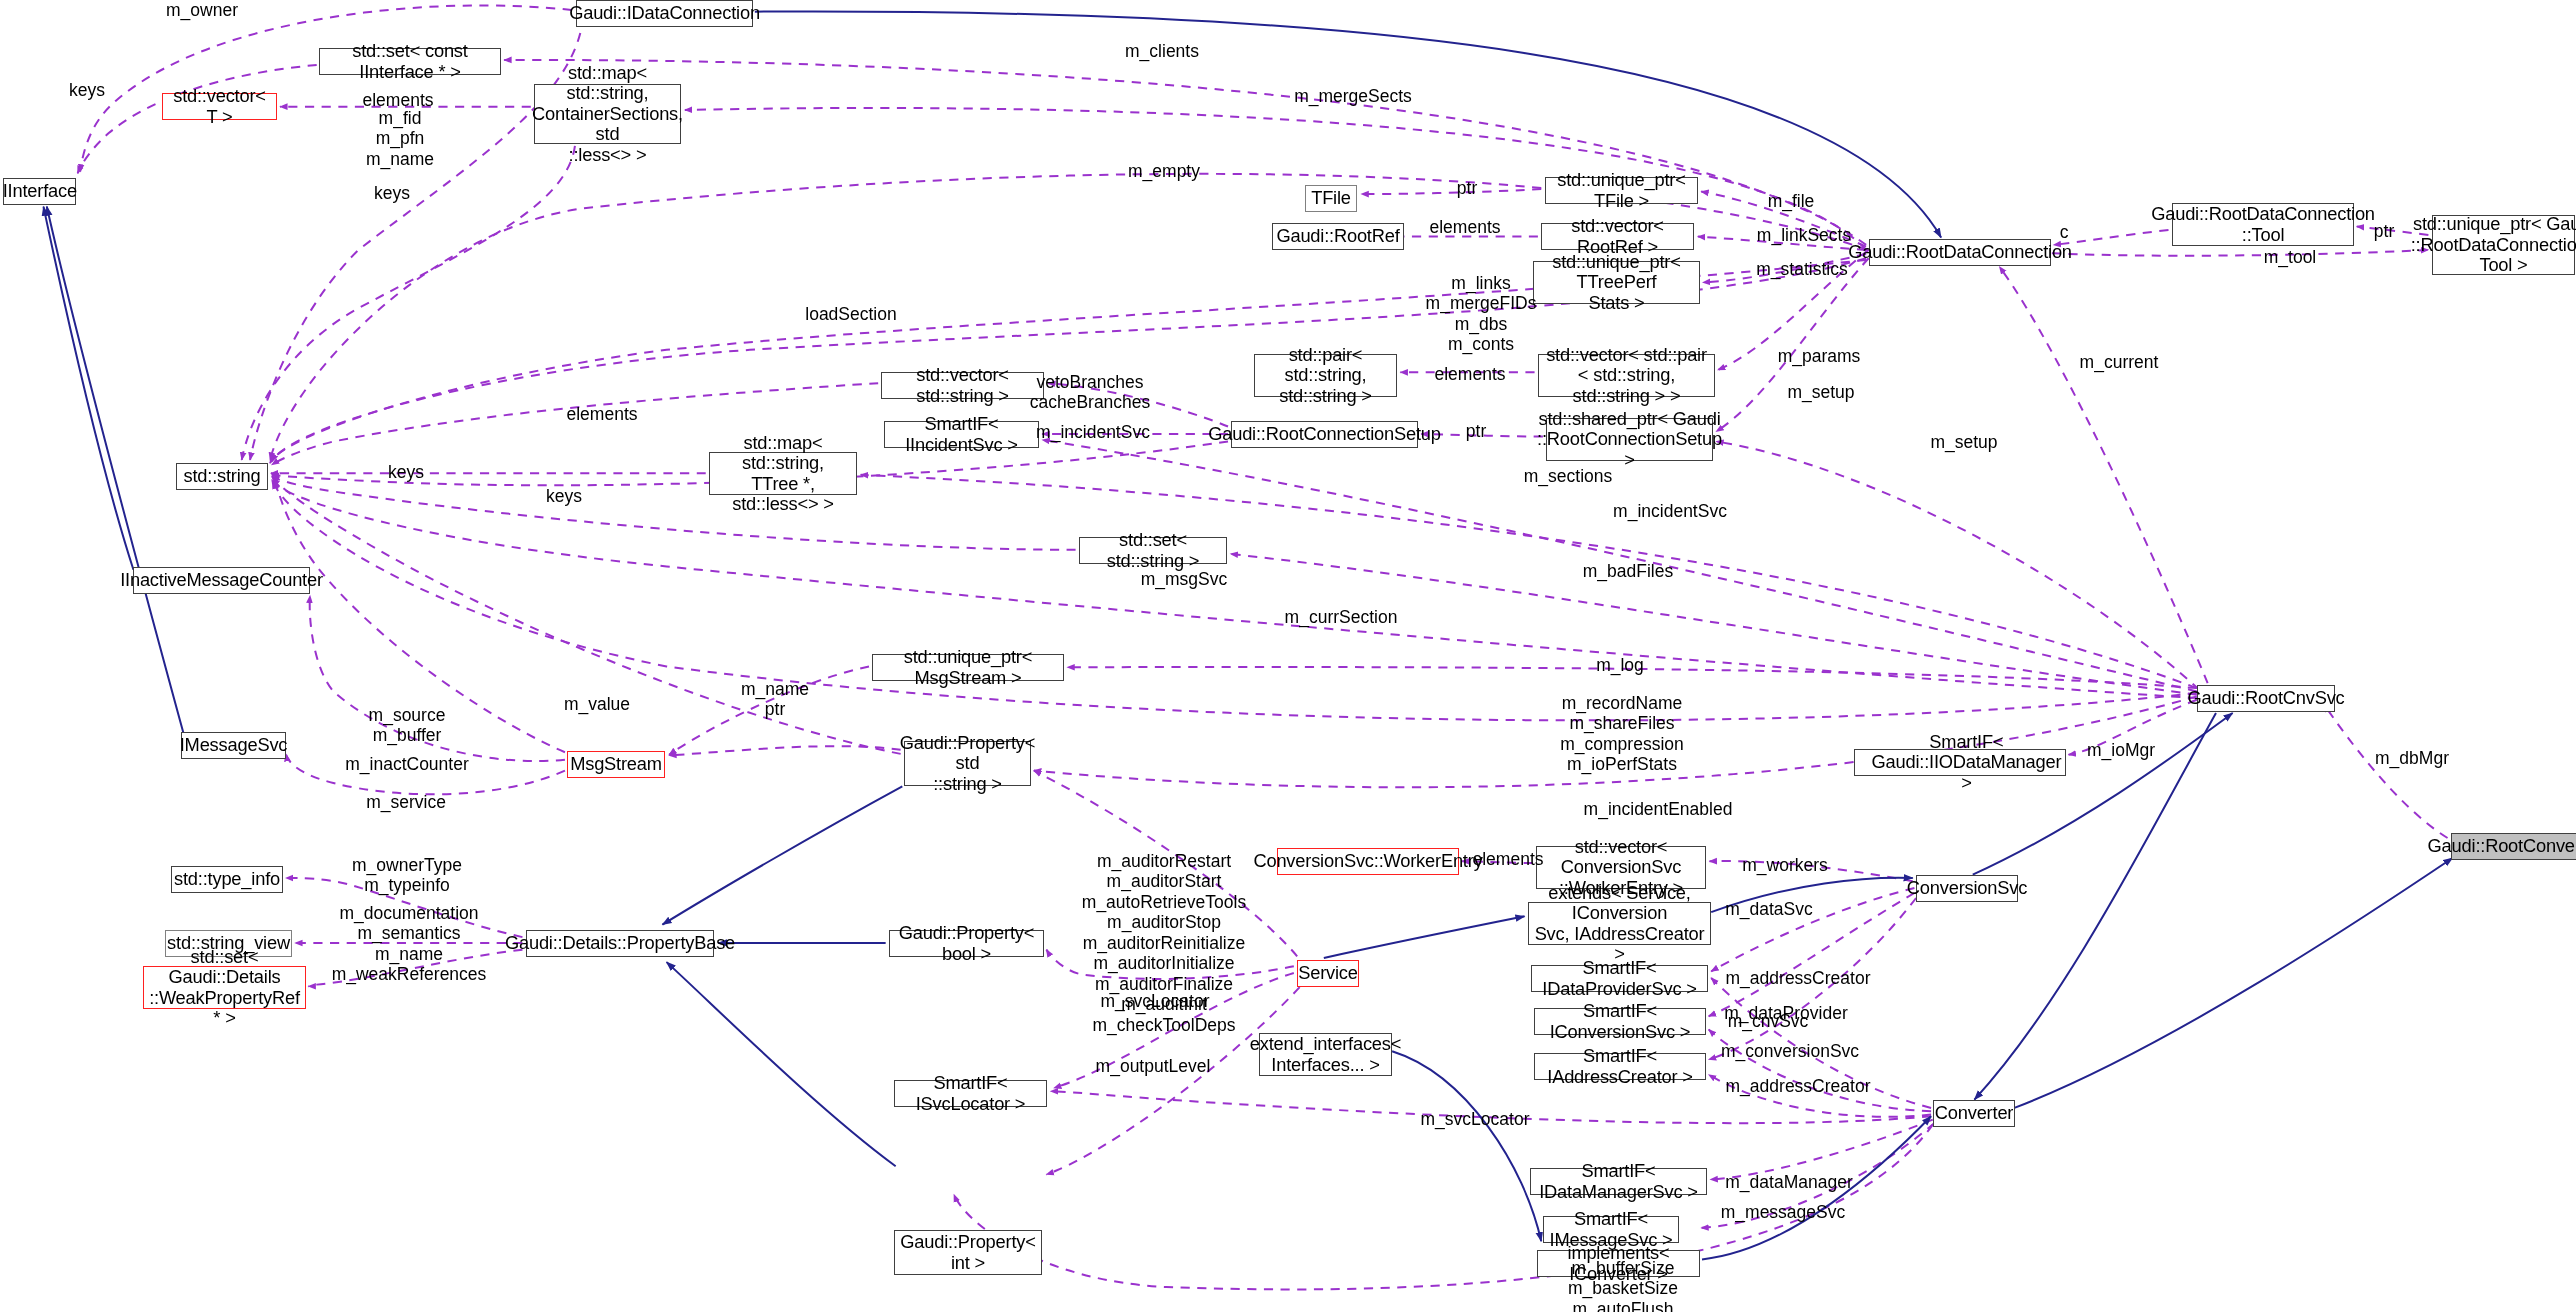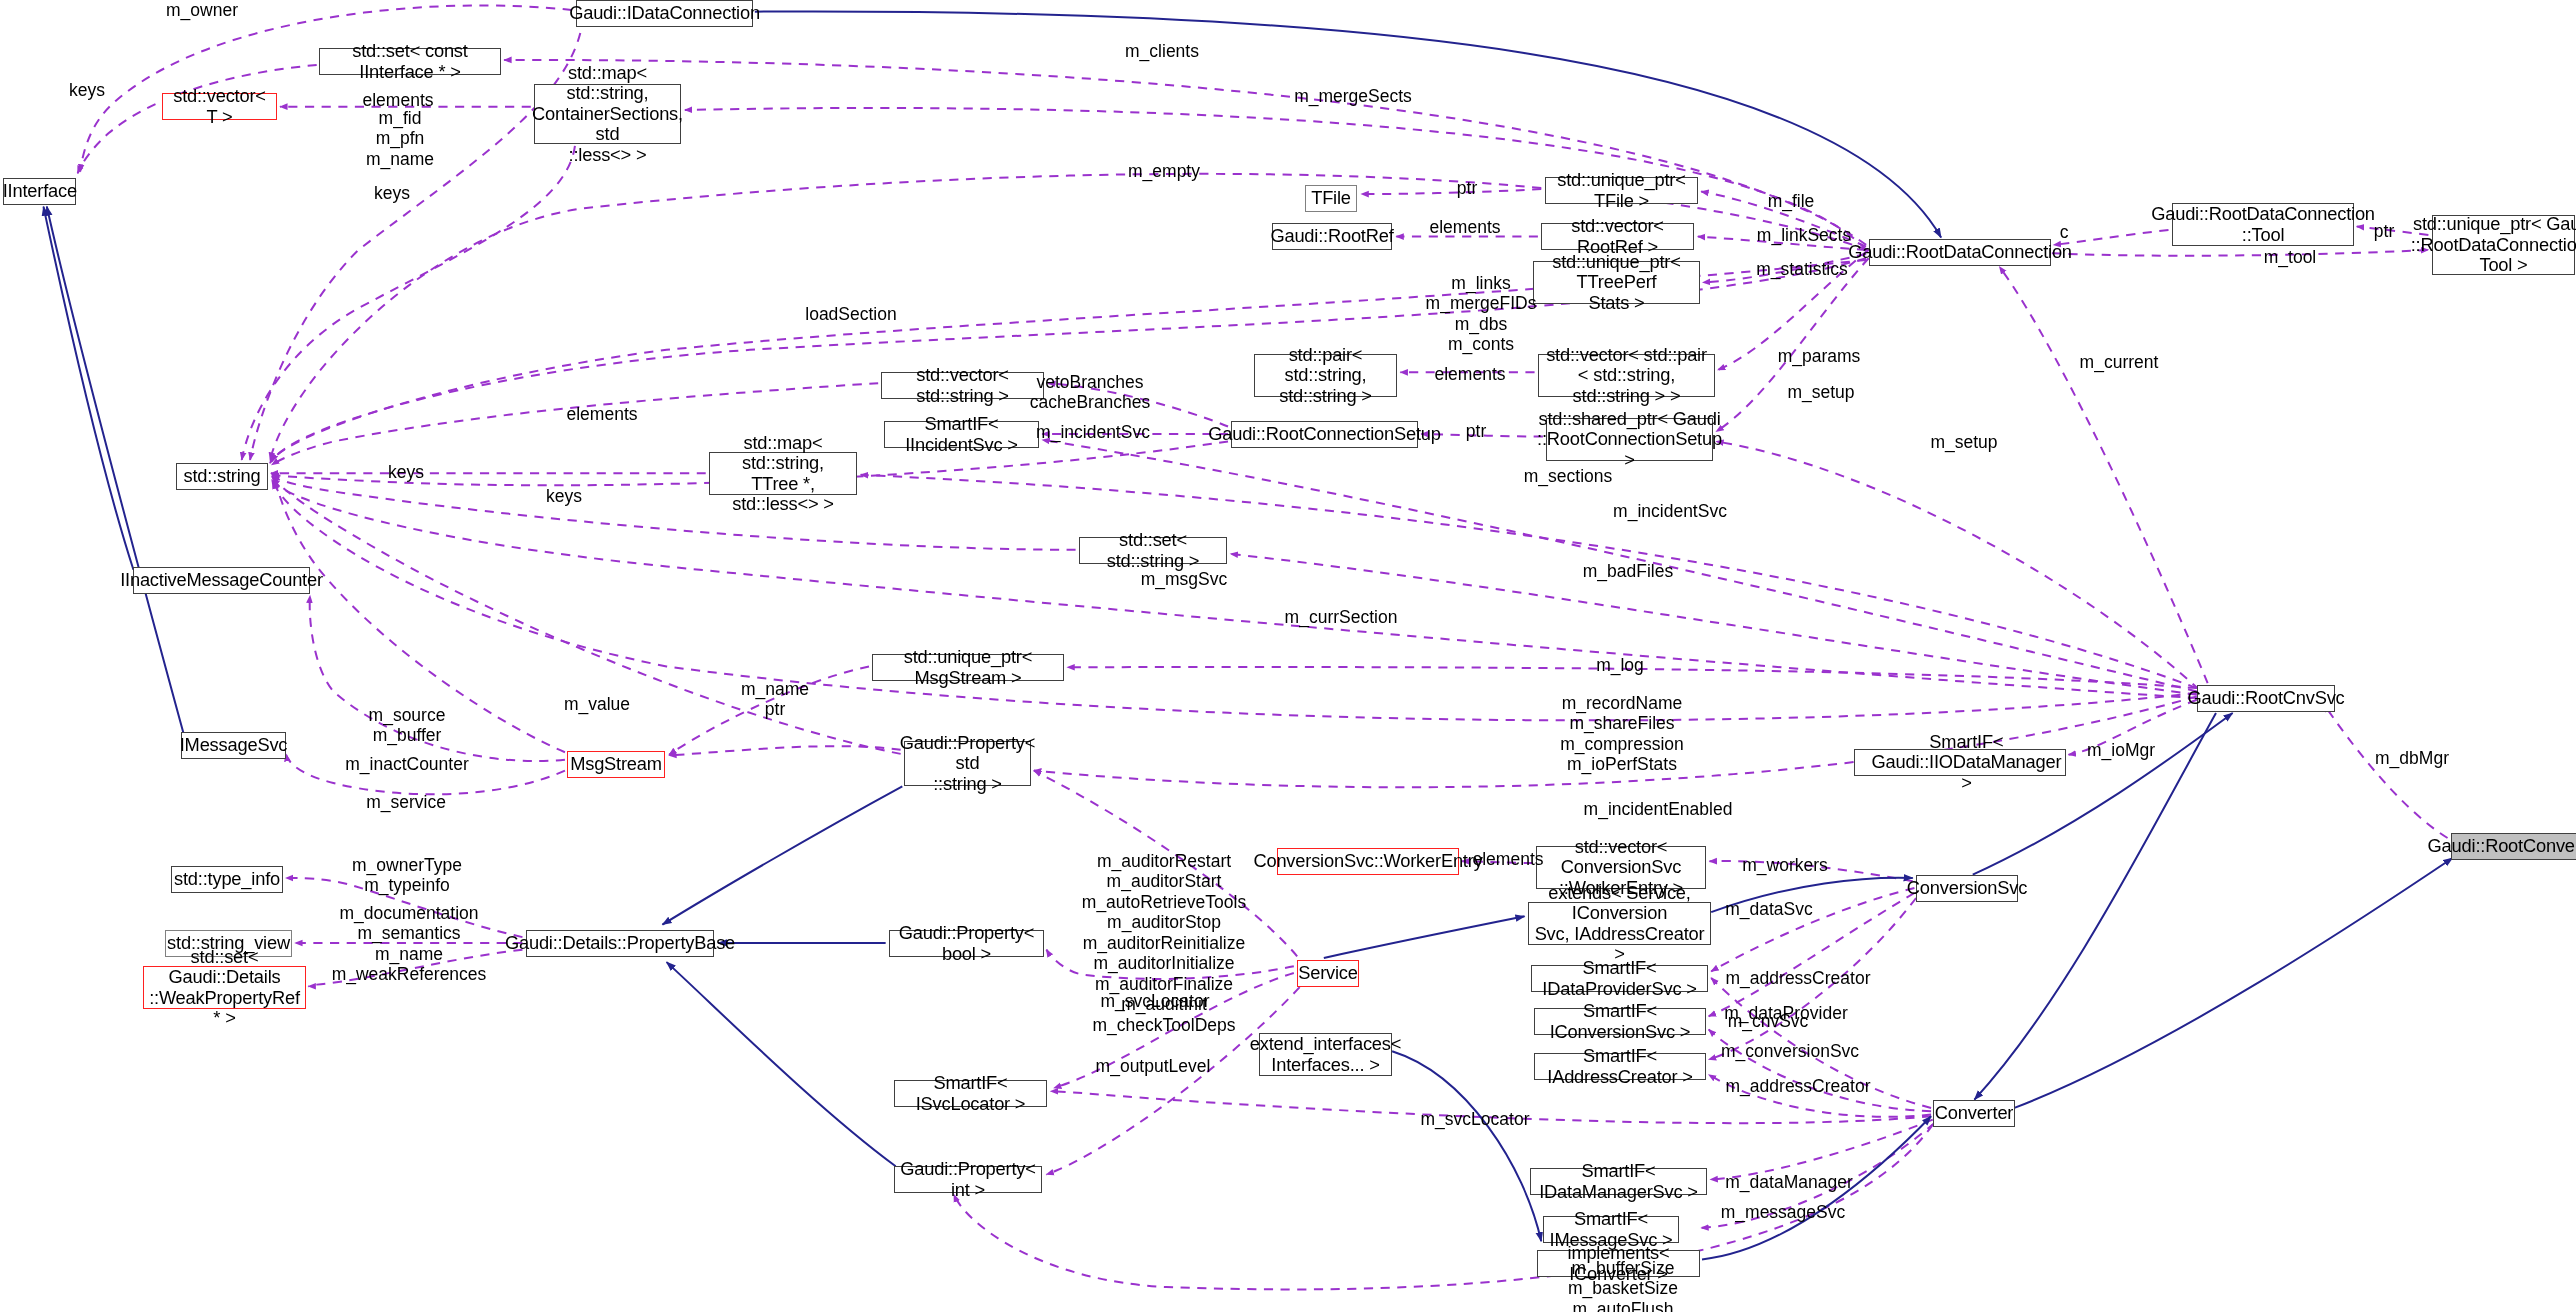--- a/index.html
+++ b/index.html
@@ -162,38 +162,38 @@
       <div class="node" style="left: 181px; top: 732px; width: 105px; height: 27px;">IMessageSvc</div>
       <div class="node red" style="left: 567px; top: 751px; width: 98px; height: 27px;">MsgStream</div>
       <div class="node" style="left: 171px; top: 866px; width: 112px; height: 27px;">std::type_info</div>
       <div class="node thin" style="left: 165px; top: 930px; width: 127px; height: 27px;">std::string_view</div>
       <div class="node red" style="left: 143px; top: 966px; width: 163px; height: 43px;">std::set&lt; Gaudi::Details
 ::WeakPropertyRef * &gt;</div>
       <div class="node" style="left: 526px; top: 930px; width: 188px; height: 27px;">Gaudi::Details::PropertyBase</div>
       <div class="node" style="left: 904px; top: 741px; width: 127px; height: 45px;">Gaudi::Property&lt; std
 ::string &gt;</div>
       <div class="node" style="left: 889px; top: 930px; width: 155px; height: 27px;">Gaudi::Property&lt; bool &gt;</div>
-      <div class="node" style="left: 894px; top: 1166px; width: 148px; height: 27px;">Gaudi::Property&lt; int &gt;</div>
+      <div class="node" style="left: 894px; top: 1230px; width: 148px; height: 45px;">Gaudi::Property&lt; int &gt;</div>
       <div class="node" style="left: 894px; top: 1080px; width: 153px; height: 27px;">SmartIF&lt; ISvcLocator &gt;</div>
       <div class="node" style="left: 872px; top: 654px; width: 192px; height: 27px;">std::unique_ptr&lt; MsgStream &gt;</div>
       <div class="node" style="left: 709px; top: 452px; width: 148px; height: 43px;">std::map&lt; std::string,
 TTree *, std::less&lt;&gt; &gt;</div>
       <div class="node" style="left: 881px; top: 372px; width: 163px; height: 27px;">std::vector&lt; std::string &gt;</div>
       <div class="node" style="left: 884px; top: 421px; width: 155px; height: 27px;">SmartIF&lt; IIncidentSvc &gt;</div>
       <div class="node" style="left: 1079px; top: 537px; width: 148px; height: 27px;">std::set&lt; std::string &gt;</div>
       <div class="node" style="left: 1254px; top: 354px; width: 143px; height: 43px;">std::pair&lt; std::string,
 std::string &gt;</div>
       <div class="node" style="left: 1231px; top: 421px; width: 187px; height: 27px;">Gaudi::RootConnectionSetup</div>
       <div class="node" style="left: 1538px; top: 354px; width: 177px; height: 43px;">std::vector&lt; std::pair
 &lt; std::string, std::string &gt; &gt;</div>
       <div class="node" style="left: 1546px; top: 418px; width: 167px; height: 43px;">std::shared_ptr&lt; Gaudi
 ::RootConnectionSetup &gt;</div>
       <div class="node thin" style="left: 1305px; top: 185px; width: 52px; height: 27px;">TFile</div>
       <div class="node" style="left: 1545px; top: 177px; width: 153px; height: 27px;">std::unique_ptr&lt; TFile &gt;</div>
-      <div class="node" style="left: 1272px; top: 223px; width: 120px; height: 27px;">Gaudi::RootRef</div>
+      <div class="node" style="left: 1272px; top: 223px; width: 132px; height: 27px;">Gaudi::RootRef</div>
       <div class="node" style="left: 1541px; top: 223px; width: 153px; height: 27px;">std::vector&lt; RootRef &gt;</div>
       <div class="node" style="left: 1533px; top: 261px; width: 167px; height: 43px;">std::unique_ptr&lt; TTreePerf
 Stats &gt;</div>
       <div class="node" style="left: 1869px; top: 239px; width: 182px; height: 27px;">Gaudi::RootDataConnection</div>
       <div class="node" style="left: 2172px; top: 203px; width: 182px; height: 43px;">Gaudi::RootDataConnection
 ::Tool</div>
       <div class="node" style="left: 2432px; top: 215px; width: 143px; height: 60px;">std::unique_ptr&lt; Gaudi
 ::RootDataConnection::
 Tool &gt;</div>
       <div class="node" style="left: 2197px; top: 685px; width: 138px; height: 27px;">Gaudi::RootCnvSvc</div>

